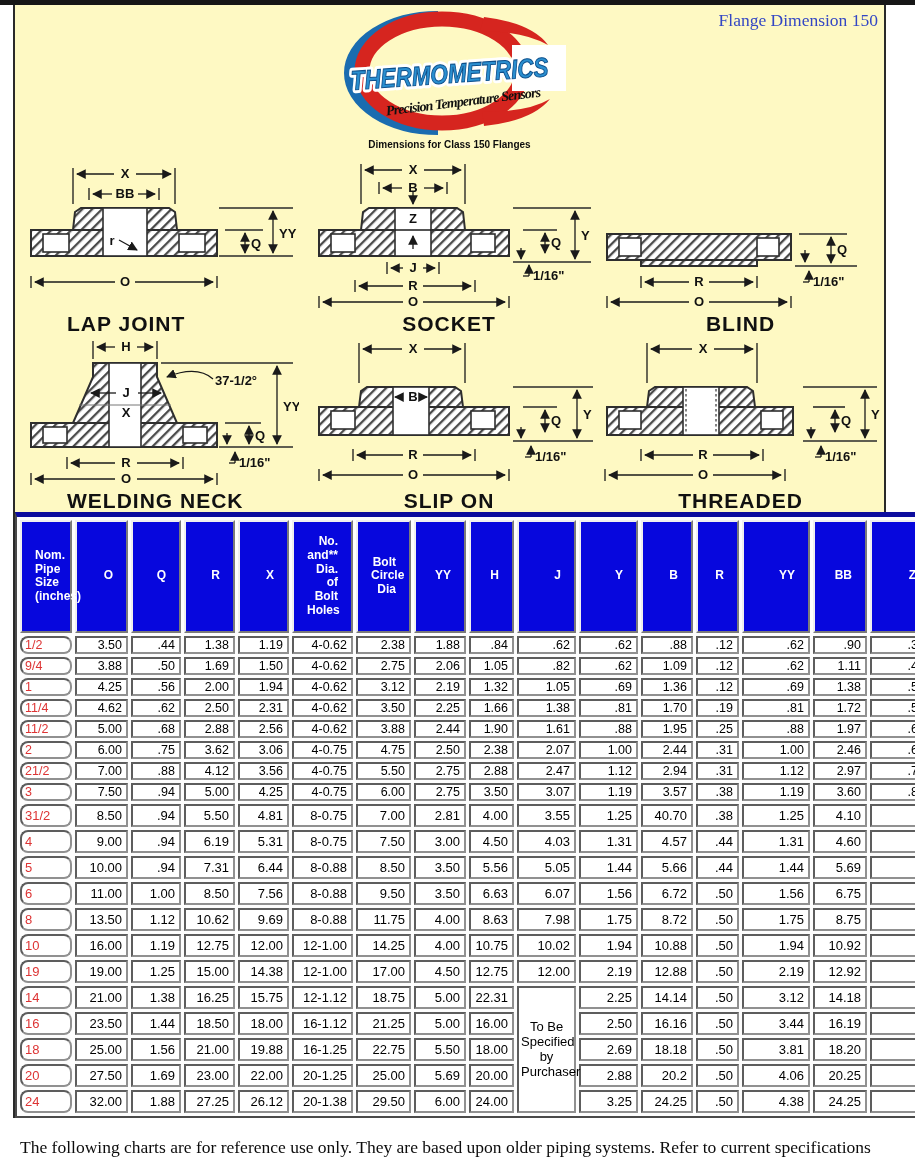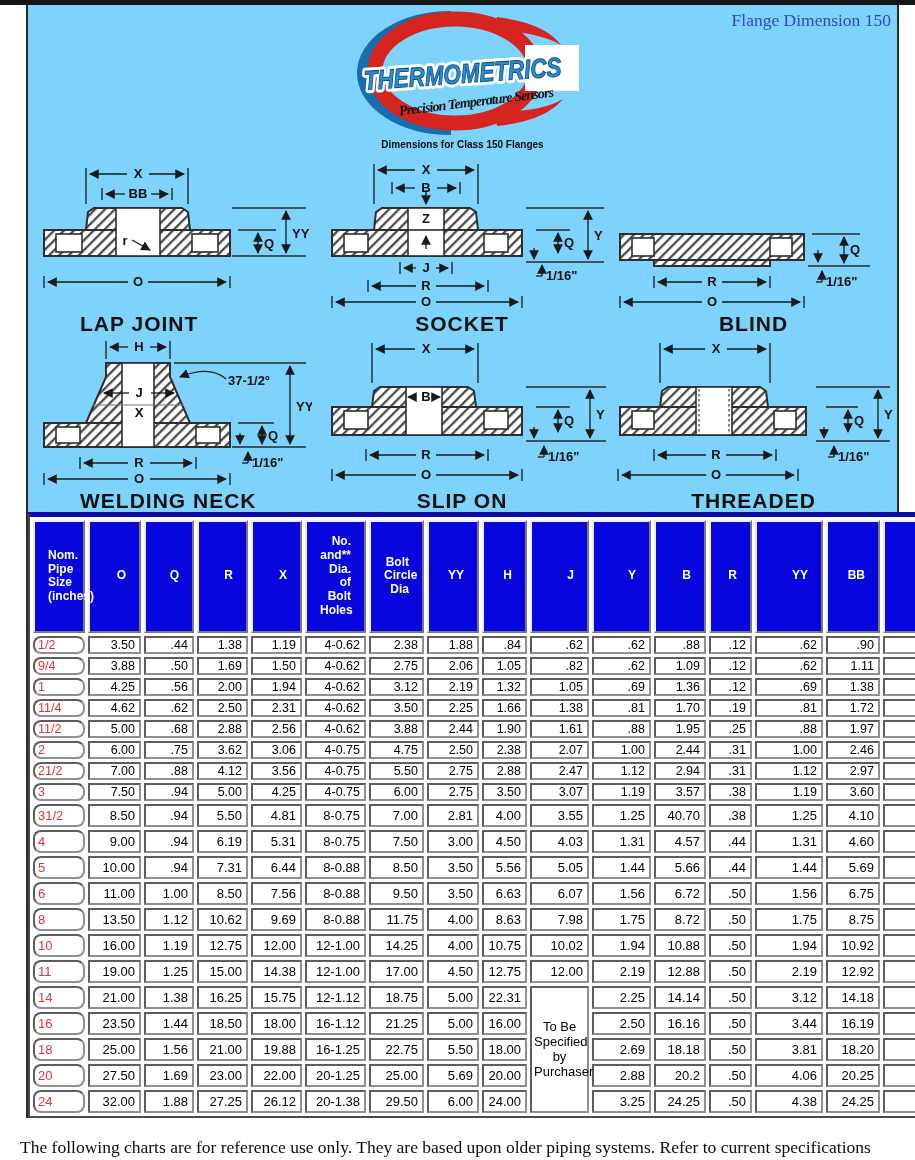--- a/index.html
+++ b/index.html
@@ -1,19 +1,19 @@
 <!DOCTYPE html>
 <html><head>
 <meta charset="utf-8">
 <style>
   html,body{margin:0;padding:0;background:#fff;width:915px;height:1160px;overflow:hidden;
     font-family:"Liberation Sans",sans-serif;}
   .topbar{height:5px;background:#161616;width:915px;}
-  .frame{position:relative;margin-left:26px;width:869px;border-left:2px solid #2a2a2a;
-    border-right:2px solid #2a2a2a;background:#7dd3fc;}
+  .frame{position:relative;margin-left:13px;width:869px;border-left:2px solid #2a2a2a;
+    border-right:2px solid #2a2a2a;background:#fef9c3;}
   .corner-title{position:absolute;top:5px;right:6px;font-family:"Liberation Serif",serif;
     font-size:17.5px;color:#3347c4;}
   .logo-wrap{text-align:center;padding-top:4px;height:128px;}
   .doc-title{text-align:center;font-weight:bold;font-size:10px;color:#0d0d0d;margin:2px 0 6px 0;}
   .diagrams{display:grid;grid-template-columns:284px 300px 283px;width:867px;}
   figure{margin:0;padding:0;}
   figcaption{font-weight:bold;font-size:21px;color:#111;text-align:center;height:23px;
     letter-spacing:1px;}
   .cap-left{text-align:left;padding-left:52px;}
   svg text.dlabel{font-family:"Liberation Sans",sans-serif;font-weight:bold;font-size:13px;fill:#111;}
@@ -606,21 +606,21 @@
           <td>10.75</td>
           <td>10.02</td>
           <td>1.94</td>
           <td>10.88</td>
           <td>.50</td>
           <td>1.94</td>
           <td>10.92</td>
           <td></td>
         </tr>
         <tr>
-          <td class="rowlabel">11</td>
+          <td class="rowlabel">19</td>
           <td>19.00</td>
           <td>1.25</td>
           <td>15.00</td>
           <td>14.38</td>
           <td>12-1.00</td>
           <td>17.00</td>
           <td>4.50</td>
           <td>12.75</td>
           <td>12.00</td>
           <td>2.19</td>

